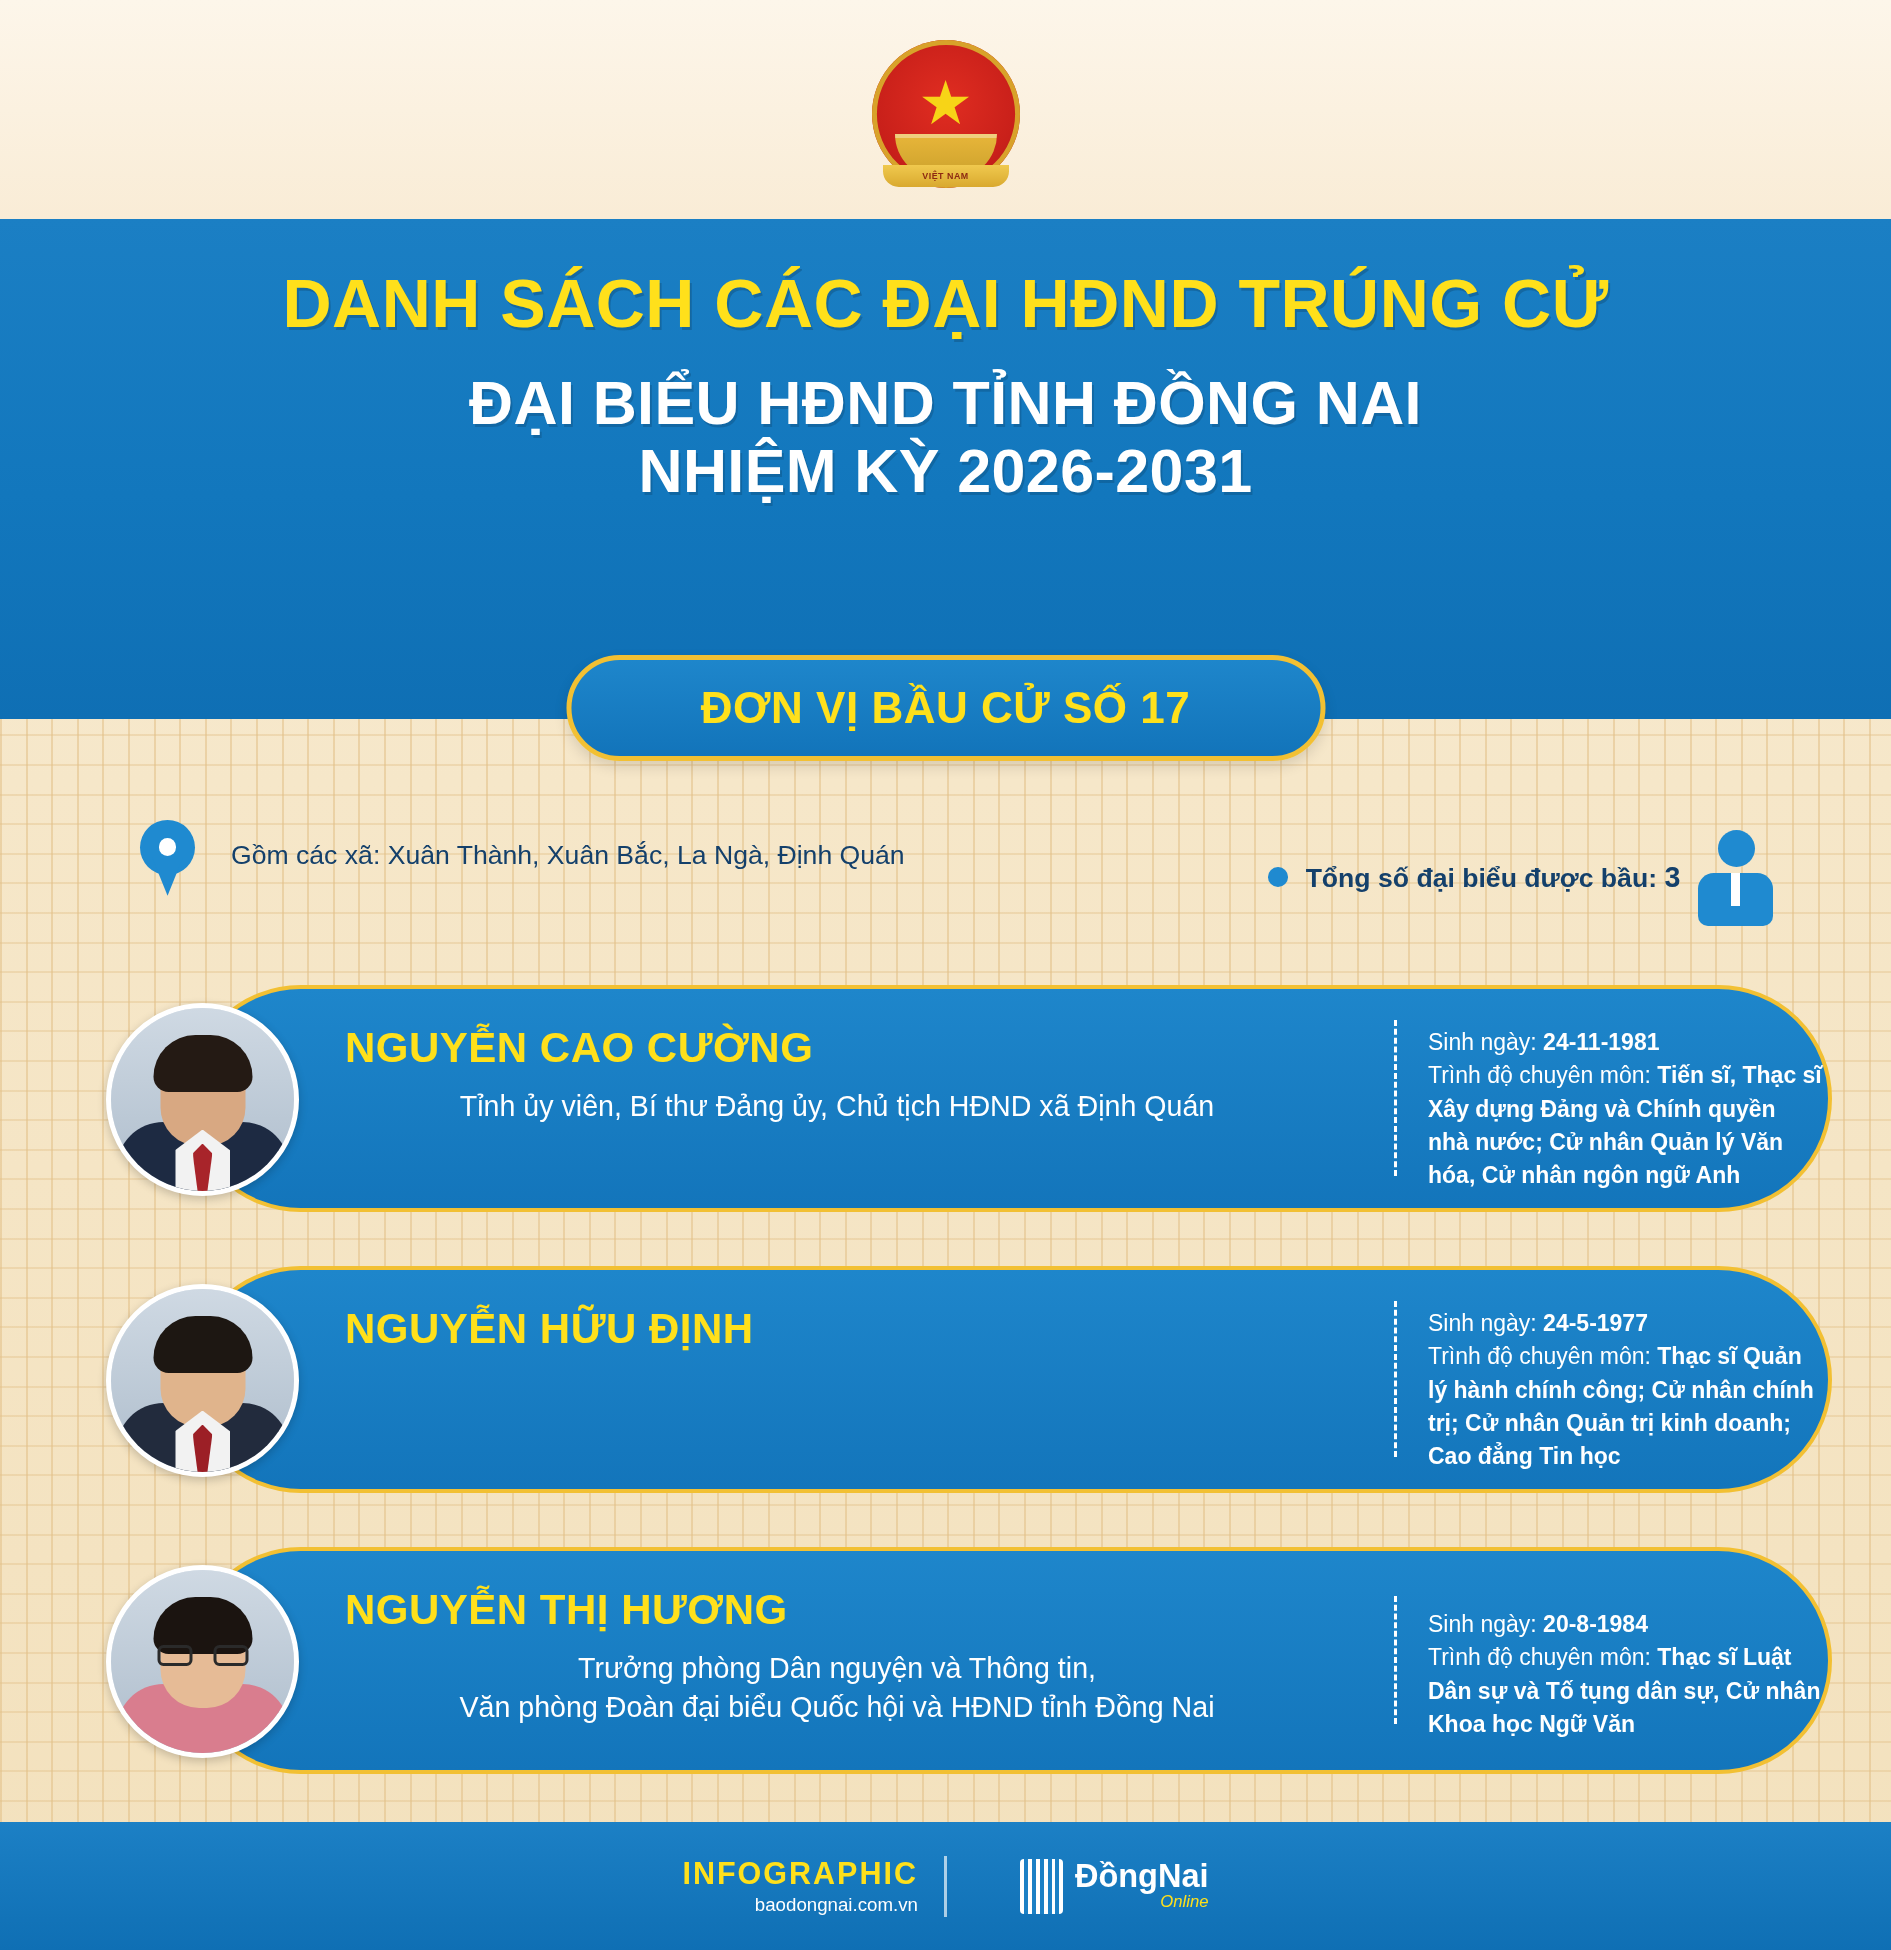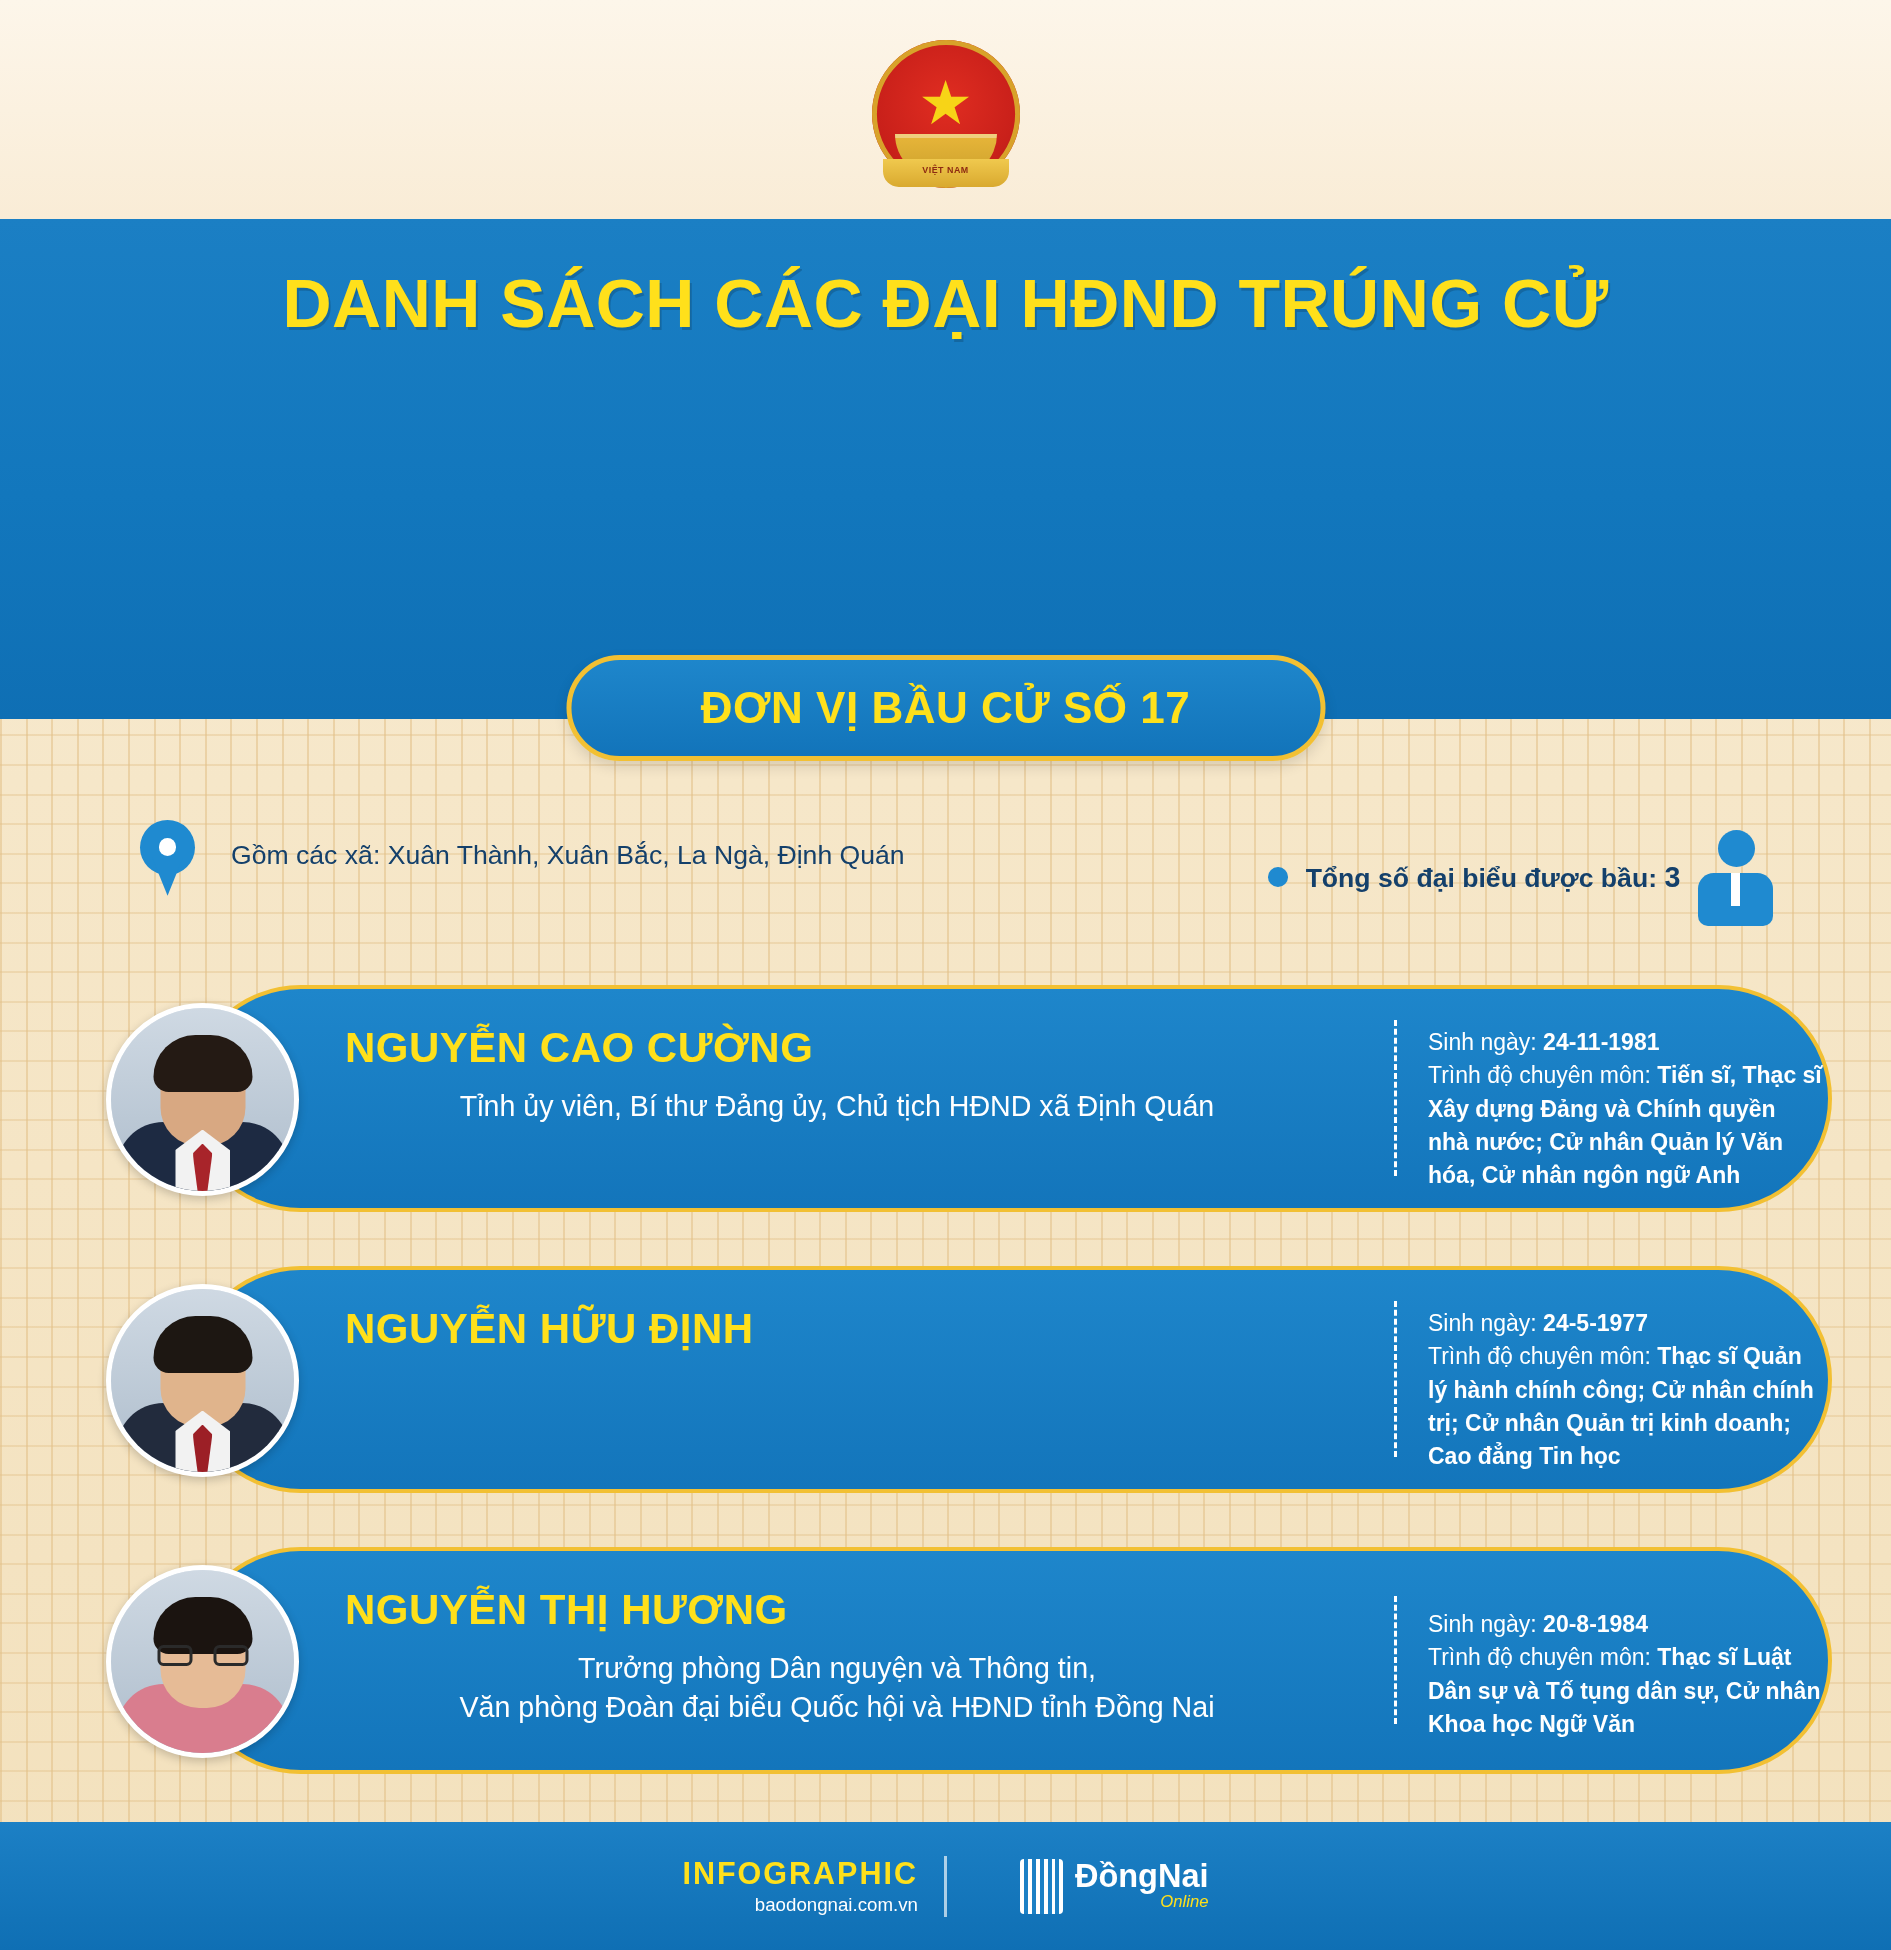--- a/index.html
+++ b/index.html
@@ -40,21 +40,21 @@
   }
   .emblem .gear {
     position: absolute; left: 50%; bottom: 13.8px; transform: translateX(-50%);
     width: 102px; height: 45px;
     border-radius: 0 0 53px 53px;
     background: linear-gradient(180deg,#e8b63a,#caa02b);
     box-shadow: inset 0 3.9px 0 rgba(255,255,255,.35);
   }
   .emblem .ribbon {
     position: absolute; left: 50%; bottom: 5.9px; transform: translateX(-50%);
-    width: 126px; height: 28px; border-radius: 0 0 15.8px 15.8px;
+    width: 126px; height: 22px; border-radius: 0 0 15.8px 15.8px;
     background: linear-gradient(180deg,#f0c94e,#d9a92f);
     font-size: 8.9px; color: #8d2a12; text-align: center; line-height: 23.6px;
     letter-spacing: 0.5px; font-weight: bold;
   }
 
   
   .header {
     position: absolute; top: 219px; left: 0; width: 1891px; height: 500px;
     background: linear-gradient(180deg,#1b7fc4 0%, #1277bd 55%, #0f6fb4 100%);
   }
@@ -222,20 +222,24 @@
 
   <div class="emblem">
     <div class="circle"></div>
     <div class="star">★</div>
     <div class="gear"></div>
     <div class="ribbon">VIỆT NAM</div>
   </div>
 
   <div class="header">
     <h1>DANH SÁCH CÁC ĐẠI HĐND TRÚNG CỬ</h1>
+    <h2>
+      <span>ĐẠI BIỂU HĐND TỈNH ĐỒNG NAI</span><br>
+      <span>NHIỆM KỲ 2026-2031</span>
+    </h2>
   </div>
 
   <div class="unit-pill">
     <span>ĐƠN VỊ BẦU CỬ SỐ 17</span>
   </div>
 
   <div class="info-row">
     <div class="pin">
       <div class="head"></div>
         <div class="tip"></div>

